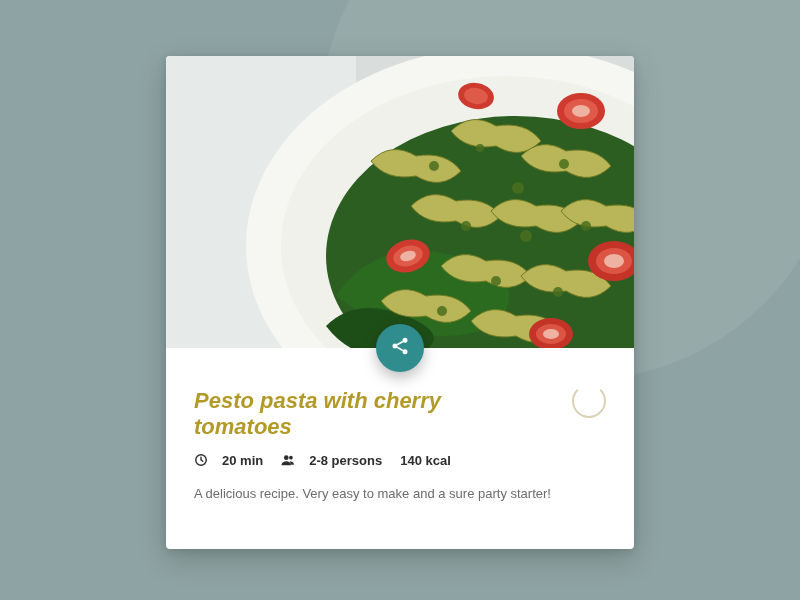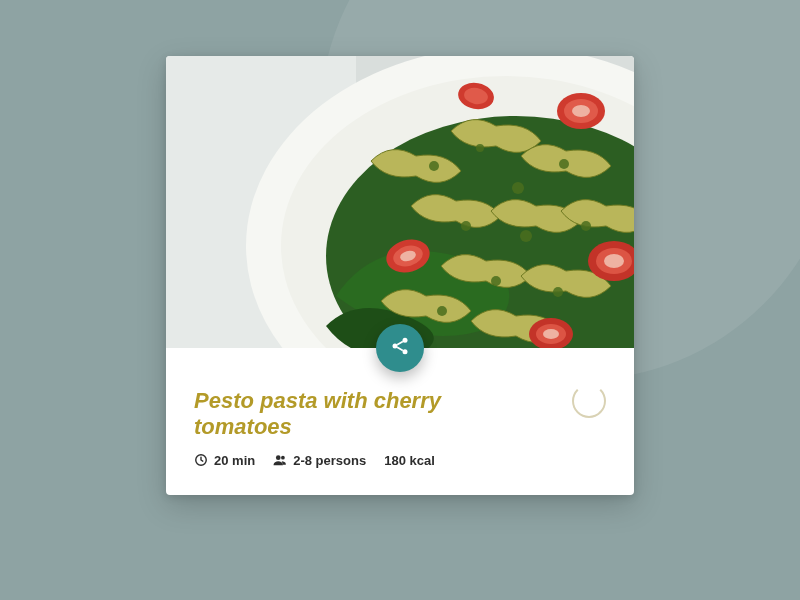--- a/index.html
+++ b/index.html
@@ -49,42 +49,42 @@
     background: #2f8d8d;
     display: flex;
     align-items: center;
     justify-content: center;
     box-shadow: 0 6px 14px rgba(0,0,0,0.25);
     cursor: pointer;
     z-index: 3;
   }
   .fab svg { width: 20px; height: 20px; fill: #fff; }
   .content {
-    padding: 40px 28px 11px 28px;
+    padding: 40px 28px 46px 28px;
     position: relative;
   }
   .title {
     font-size: 22px;
     font-style: italic;
     font-weight: 700;
     color: #b39a28;
     line-height: 1.2;
     margin-bottom: 12px;
     max-width: 330px;
   }
   .meta {
     display: flex;
     align-items: center;
     gap: 18px;
     font-size: 13px;
     color: #2d2d2d;
     font-weight: 600;
     margin-bottom: 16px;
   }
-  .meta span { display: inline-flex; align-items: center; gap: 6px; }
+  .meta span { display: inline-flex; align-items: center; gap: 14px; }
   .meta svg { width: 14px; height: 14px; fill: #2d2d2d; }
   .desc {
     font-size: 13px;
     color: #6b6b6b;
     line-height: 1.5;
   }
   .spinner {
     position: absolute;
     top: 36px;
     right: 28px;
@@ -201,18 +201,19 @@
           <svg viewBox="0 0 24 24">
               <circle cx="9" cy="8" r="4"></circle>
               <path d="M1 20c0-4 4-6 8-6s8 2 8 6v1H1z"></path>
               <circle cx="17" cy="8" r="3.2"></circle>
               <path d="M15 14c3 0 7 1.5 7 5v1h-5"></path>
             </svg>
         </span>
         <span>2-8 persons</span>
       </span>
       <span>
-        <span>180 kcal</span>
+        <span>140 kcal</span>
       </span>
     </div>
 
+    <p class="desc">A delicious recipe. Very easy to make and a sure party starter!</p>
   </div>
 </div>
 
 </body></html>

